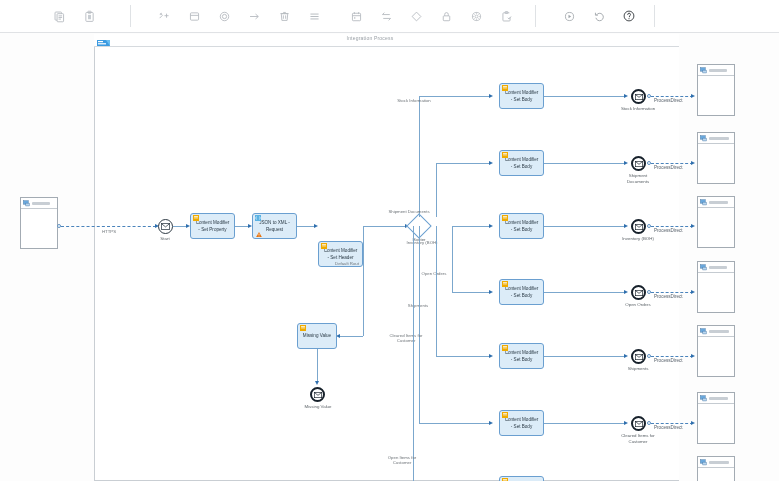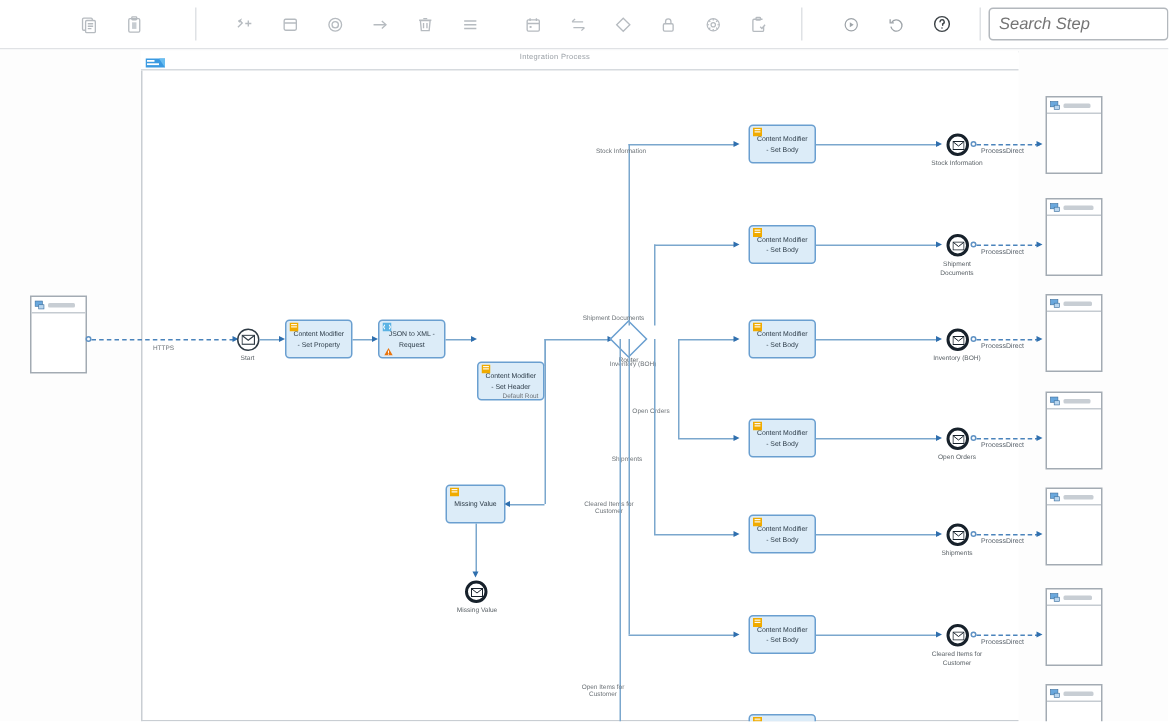--- a/index.html
+++ b/index.html
@@ -264,23 +264,20 @@
         <svg width="14" height="14" viewBox="0 0 16 16" fill="none" stroke="#3f4549" stroke-width="1.1">
           <circle cx="8" cy="8" r="5.6"></circle>
           <path d="M6.5 6.3a1.6 1.6 0 1 1 2 1.6v1" stroke-linecap="round"></path>
           <circle cx="8" cy="11" r=".6" fill="#3f4549" stroke="none"></circle>
         </svg>
       </div>
     </div>
 
     <div class="tb-sep" style="margin-left:10px;"></div>
 
-    <div id="search-wrap">
-      <input id="search-input" type="text" placeholder="Search Step" style="">
-    </div>
   </div>
 
   <div id="canvas">
 
     <div id="pool"></div>
     <div id="pool-header"></div>
     <div id="pool-icon">
       <svg width="14" height="9" viewBox="0 0 14 9">
         <rect x="0" y="1" width="13" height="6" fill="#3b9ae1"></rect>
         <rect x="1" y="2" width="5" height="1.2" fill="#fff"></rect>

